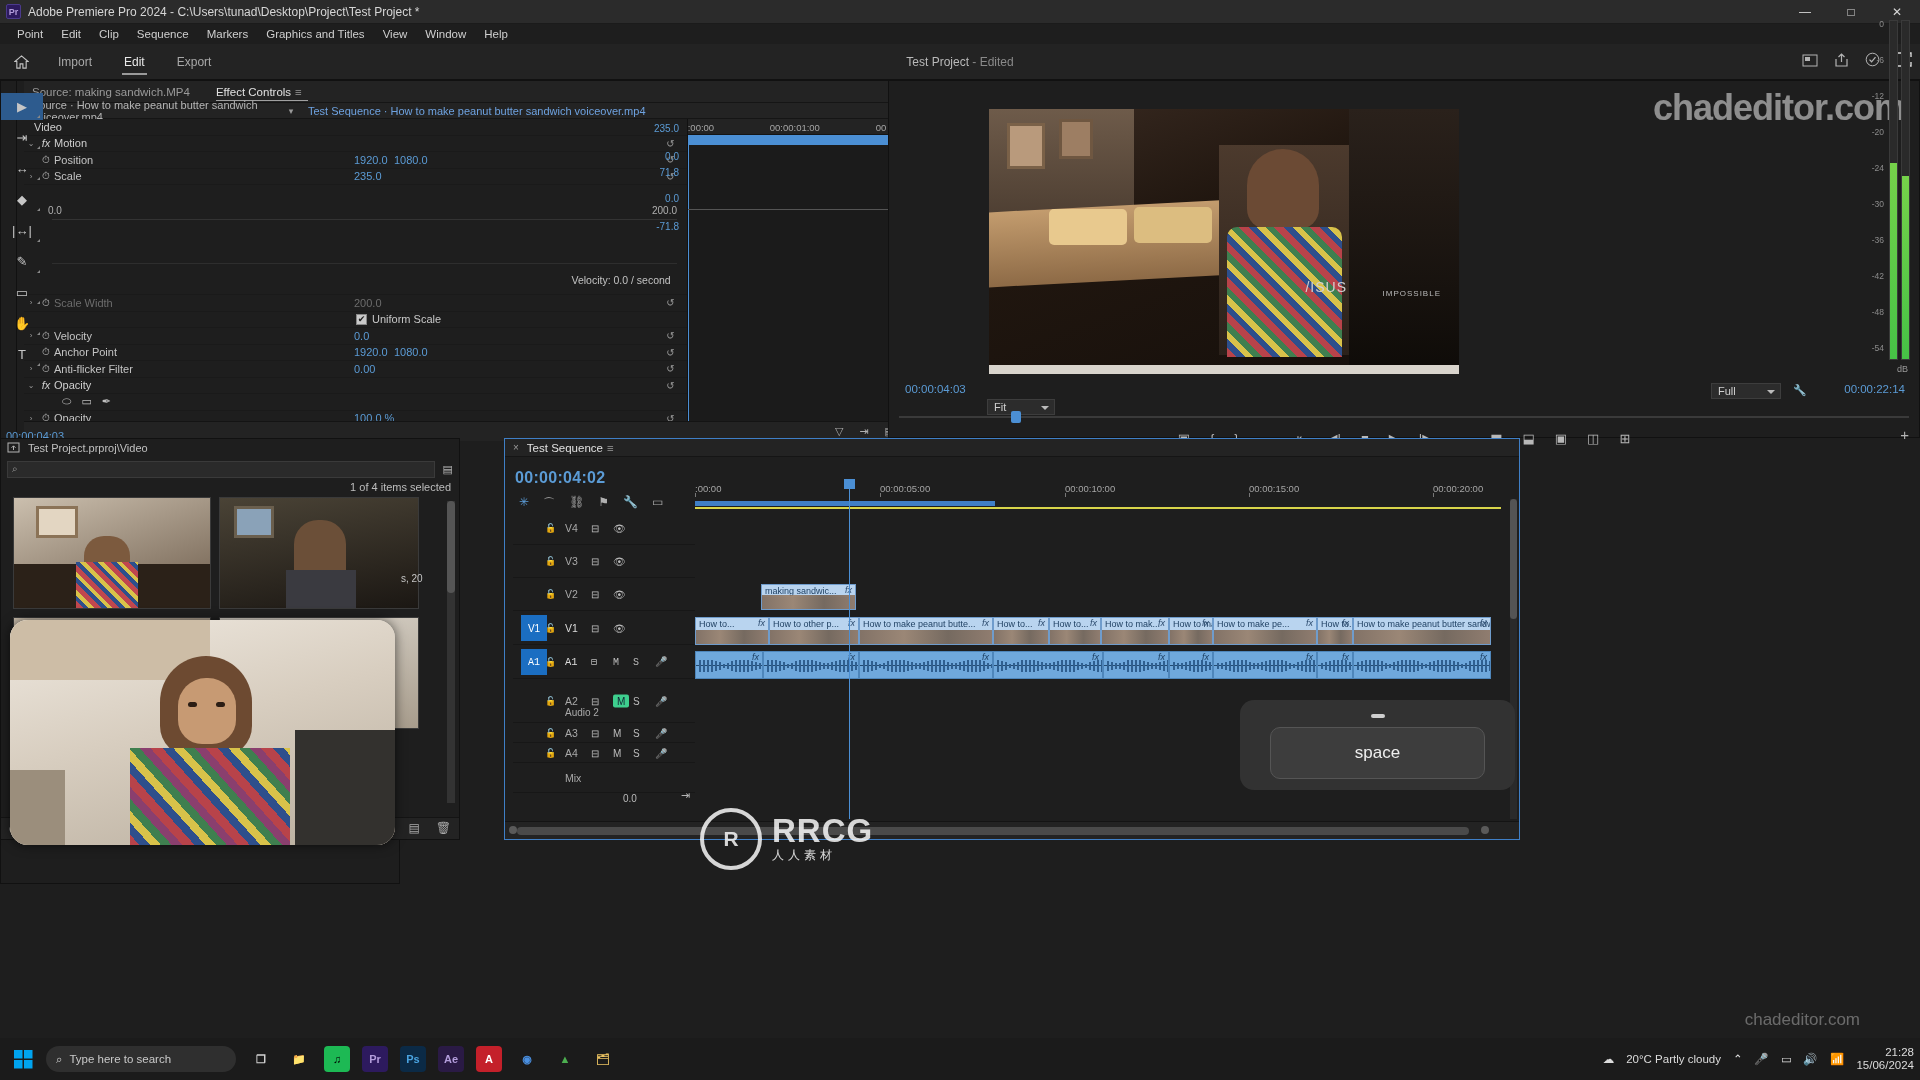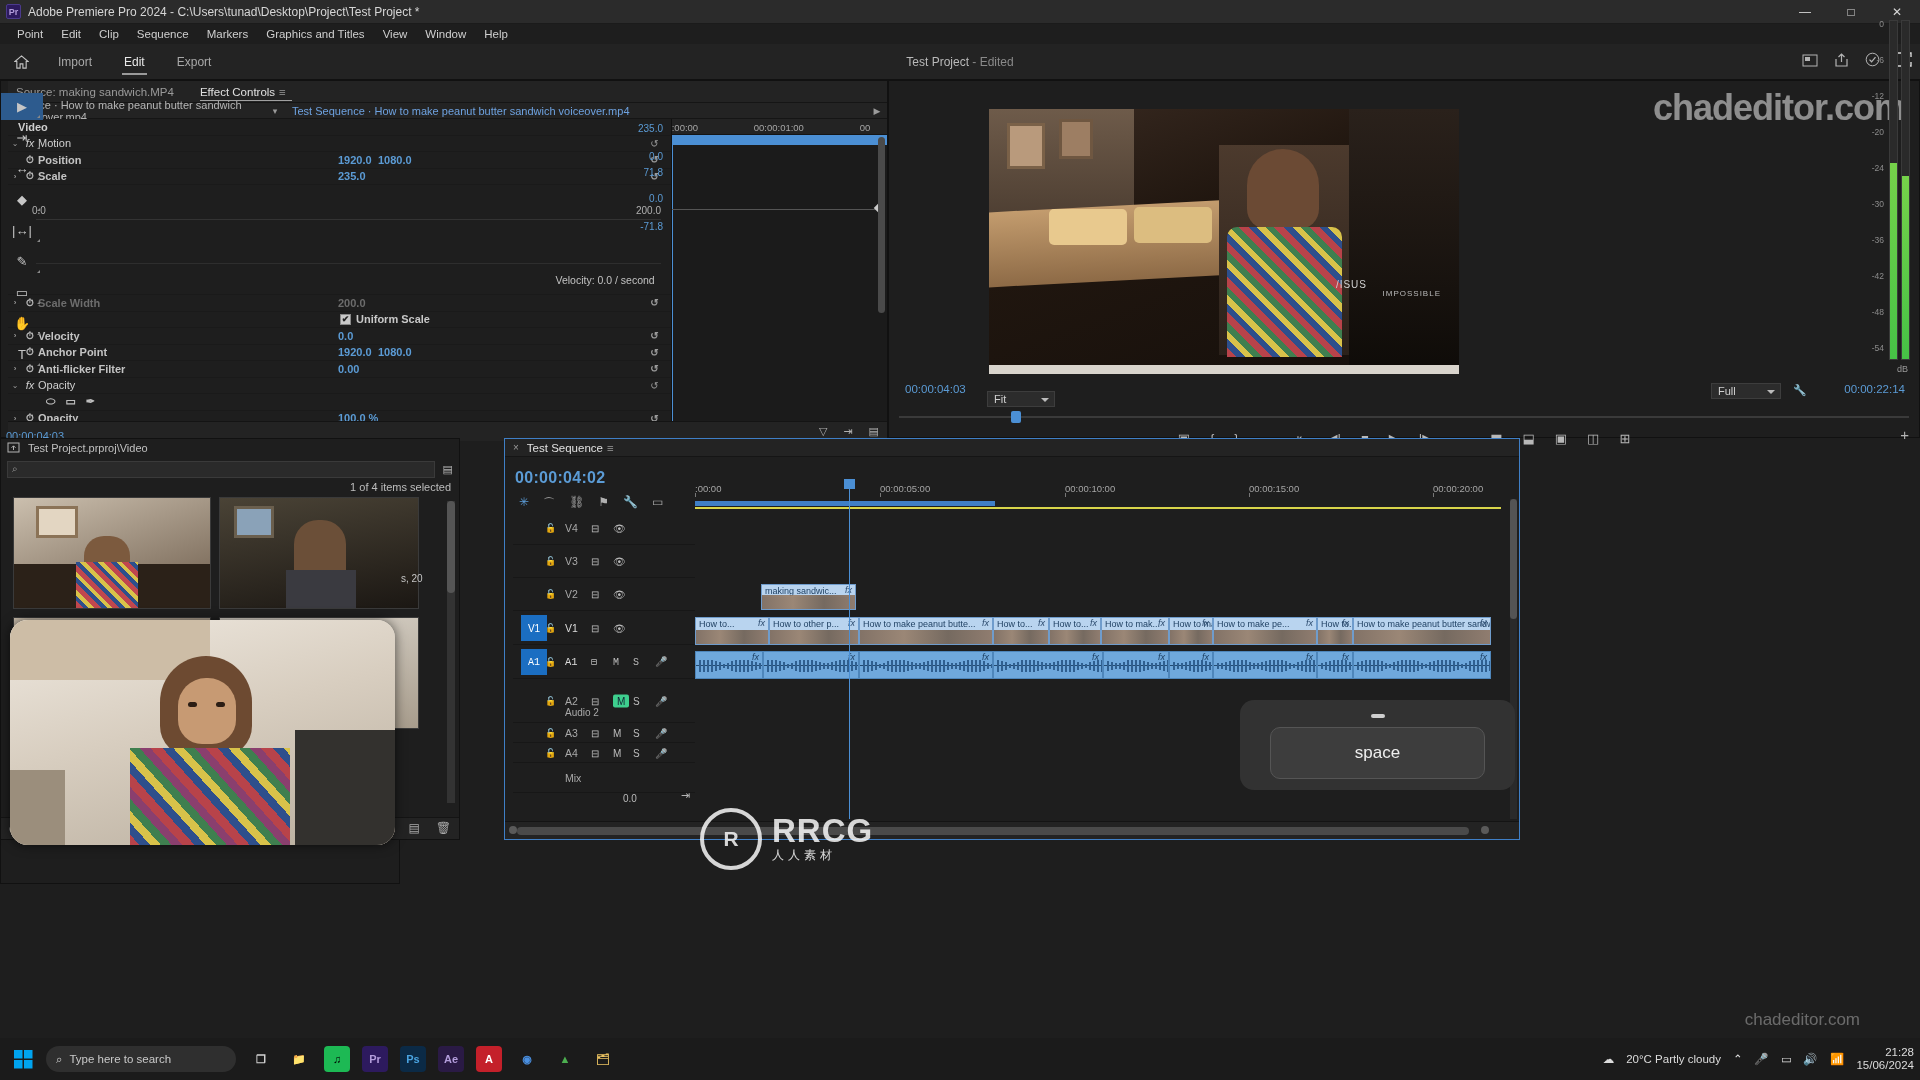--- a/index.html
+++ b/index.html
@@ -33,29 +33,29 @@
   
   .panel{position:absolute;background:#1e1e1e;border:1px solid #111;}
   .panel-tabs{height:22px;background:#232323;display:flex;align-items:center;padding-left:8px;font-size:11.5px;
     color:#9a9a9a;border-bottom:1px solid #151515;gap:0;}
   .panel-tabs .tab{padding:0 12px 0 0;height:22px;line-height:22px;position:relative;margin-right:14px;}
   .panel-tabs .tab.active{color:#e0e0e0;}
   .panel-tabs .tab.active:after{content:"";position:absolute;left:0;right:10px;bottom:2px;height:1px;background:#a0a0a0;}
   .hamb{display:inline-block;width:11px;margin-left:4px;color:#9a9a9a;}
 
   
-  #effectctl{left:0;top:80px;width:888px;height:358px;padding-left:7px;}
+  #effectctl{left:16px;top:80px;width:888px;height:358px;padding-left:7px;}
   .ec-clipbar{height:16px;background:#232323;display:flex;align-items:center;font-size:11px;border-bottom:1px solid #151515;}
   .ec-src{padding-left:8px;color:#b5b5b5;width:258px;}
   .ec-caret{width:18px;text-align:center;color:#9a9a9a;font-size:9px;}
   .ec-seq{color:#6ea2e0;padding-left:8px;flex:1;}
   .ec-body{display:flex;height:302px;position:relative;}
   .ec-left{width:668px;position:relative;overflow:hidden;background:#1e1e1e;}
   .ec-row{height:16.5px;display:flex;align-items:center;font-size:11px;position:relative;
-    border-bottom:1px solid #1a1a1a;font-weight:bold;}
+    border-bottom:1px solid #1a1a1a;}
   .arw{width:14px;text-align:center;color:#9a9a9a;font-size:8px;}
   .stopw{width:16px;text-align:center;color:#bdbdbd;font-size:10px;}
   .ec-label{color:#c4c4c4;}
   .ec-val{position:absolute;color:#5b9bd5;font-size:11px;}
   .ec-val.v2{left:370px;}
   .ec-reset{position:absolute;right:12px;color:#9a9a9a;font-size:10px;}
   .dim{color:#6c6c6c !important;}
   .fxrow{height:16.5px;display:flex;align-items:center;font-size:11px;color:#cfcfcf;border-bottom:1px solid #1a1a1a;}
   .graph{position:relative;height:110px;border-bottom:1px solid #1a1a1a;}
   .graph .gl{position:absolute;left:28px;right:10px;height:1px;background:#333;}
@@ -364,27 +364,27 @@
       <div style="position:absolute;left:18px;top:14px;width:38px;height:46px;background:#b99a7c;border:3px solid #7a6148;"></div>
       <div style="position:absolute;left:70px;top:10px;width:34px;height:40px;background:#9d7e63;border:3px solid #6f5741;"></div>
       <div style="position:absolute;left:0;top:95px;width:320px;height:75px;background:linear-gradient(180deg,#c39c6e,#8d6a46);transform:skewY(-3deg);"></div>
       <div style="position:absolute;left:60px;top:100px;width:78px;height:36px;background:#e8c98e;border-radius:5px;"></div>
       <div style="position:absolute;left:145px;top:98px;width:78px;height:36px;background:#dcbd80;border-radius:5px;"></div>
       <div style="position:absolute;left:230px;top:36px;width:130px;height:210px;background:linear-gradient(180deg,#4c3a2d,#2b211a);"></div>
       <div style="position:absolute;left:258px;top:40px;width:72px;height:80px;background:#6b4a34;border-radius:36px 36px 20px 20px;"></div>
       <div style="position:absolute;left:238px;top:118px;width:115px;height:130px;background:repeating-linear-gradient(45deg,#b8434a 0 7px,#2e4f8c 7px 13px,#d8c24a 13px 19px,#3f7f4f 19px 25px);border-radius:10px 10px 0 0;"></div>
       <div style="position:absolute;right:0;top:0;width:110px;height:265px;background:linear-gradient(180deg,#2a211b,#0e0b08);"></div>
       <div style="position:absolute;right:18px;top:180px;font-size:8px;color:#b9b9b9;letter-spacing:1px;">IMPOSSIBLE</div>
-      <div style="position:absolute;right:92px;top:170px;font-size:10px;color:#d0d0d0;letter-spacing:1px;text-align:right;">/ISUS</div>
+      <div style="position:absolute;right:112px;top:170px;font-size:14px;color:#d0d0d0;letter-spacing:1px;text-align:right;">/ISUS</div>
       <div style="position:absolute;left:0;right:0;bottom:0;height:9px;background:#d9d4cc;"></div>
     </div>
 
     <div class="prog-bar">
       <div class="prog-tc">00:00:04:03</div>
-      <div class="sel" style="left:98px;top:10px;width:68px;">
+      <div class="sel" style="left:98px;top:18px;width:68px;">
         <span>Fit</span>
       </div>
       <div class="sel" style="right:138px;top:2px;width:70px;">
         <span>Full</span>
       </div>
       <span style="position:absolute;right:112px;top:3px;color:#b4b4b4;font-size:11px;">🔧</span>
       <div style="position:absolute;right:14px;top:2px;color:#5b9bd5;font-size:11.5px;">00:00:22:14</div>
     </div>
 
     <div class="prog-scrub">

